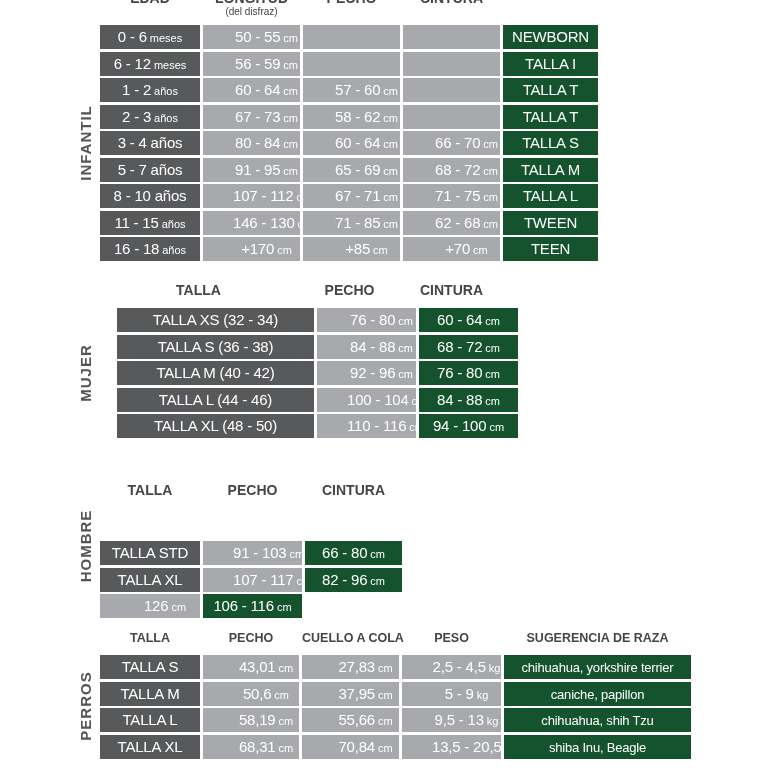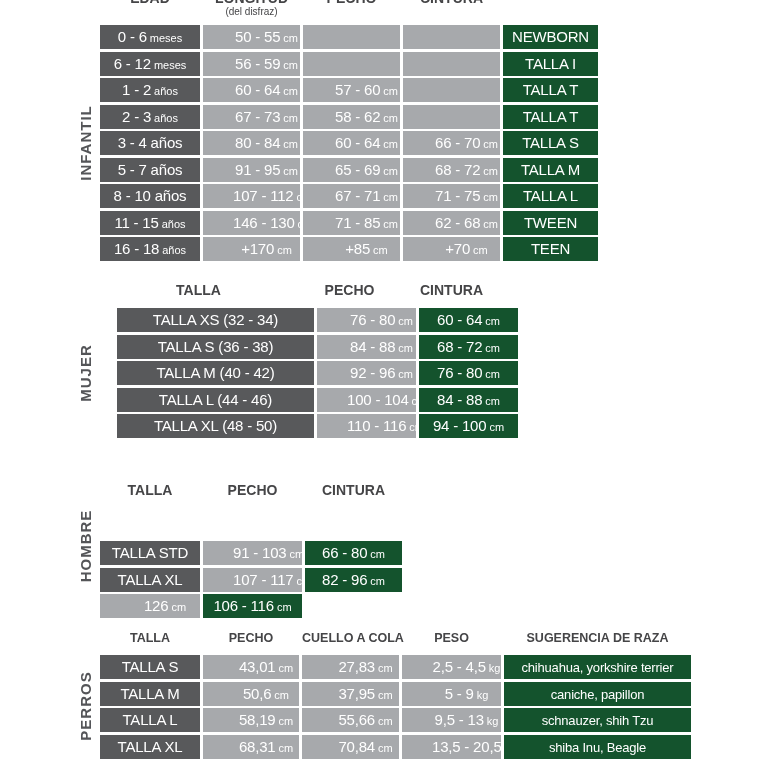--- a/index.html
+++ b/index.html
@@ -159,21 +159,21 @@
       <div class="cell mid"><span class="v">chihuahua, yorkshire terrier</span></div>
       <div class="cell dark"><span class="v">TALLA M</span></div>
       <div class="cell light"><span class="v">50,6</span><span class="u">cm</span></div>
       <div class="cell light"><span class="v">37,95</span><span class="u">cm</span></div>
       <div class="cell light"><span class="v">5 - 9</span><span class="u">kg</span></div>
       <div class="cell mid"><span class="v">caniche, papillon</span></div>
       <div class="cell dark"><span class="v">TALLA L</span></div>
       <div class="cell light"><span class="v">58,19</span><span class="u">cm</span></div>
       <div class="cell light"><span class="v">55,66</span><span class="u">cm</span></div>
       <div class="cell light"><span class="v">9,5 - 13</span><span class="u">kg</span></div>
-      <div class="cell mid"><span class="v">schnauzer, shih Tzu</span></div>
+      <div class="cell mid"><span class="v">chihuahua, shih Tzu</span></div>
       <div class="cell dark"><span class="v">TALLA XL</span></div>
       <div class="cell light"><span class="v">68,31</span><span class="u">cm</span></div>
       <div class="cell light"><span class="v">70,84</span><span class="u">cm</span></div>
       <div class="cell light"><span class="v">13,5 - 20,5</span><span class="u">kg</span></div>
       <div class="cell mid"><span class="v">shiba Inu, Beagle</span></div>
     </div>
 
 </div>
 
 </body></html>

